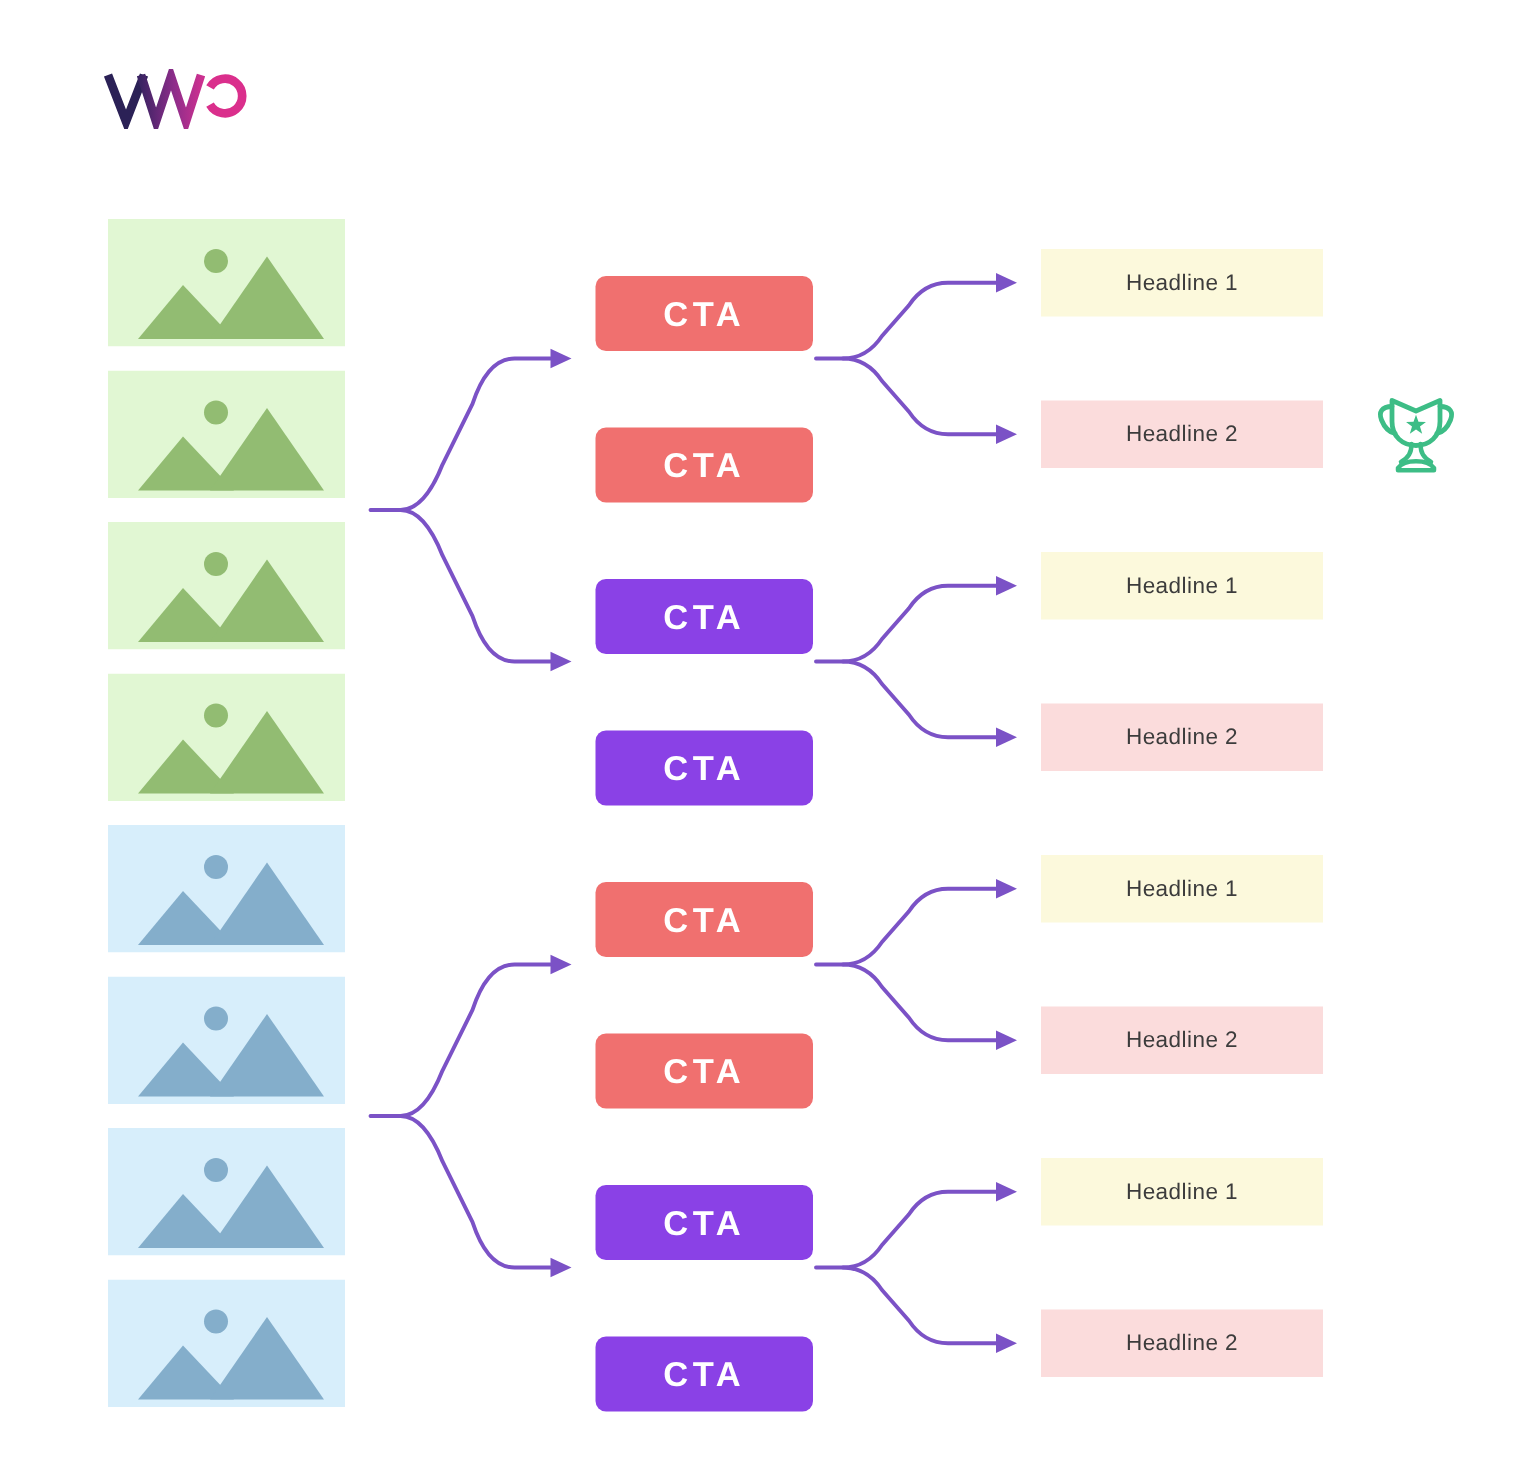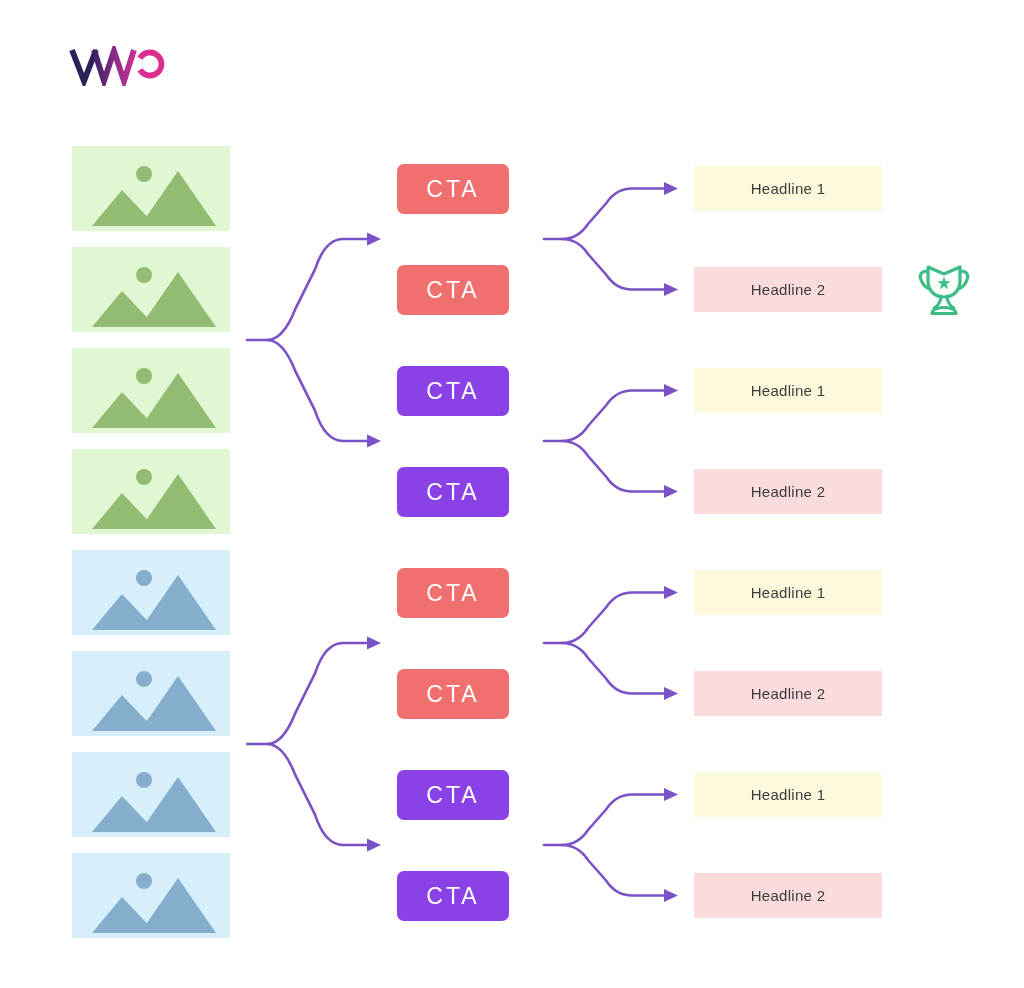--- a/index.html
+++ b/index.html
@@ -20,26 +20,27 @@
   .connectors{left:0;top:0;width:1024px;height:988px;pointer-events:none;}
   .fork-path{fill:none;stroke:#7B52C6;stroke-width:2.6;stroke-linecap:round;stroke-linejoin:round;}
   .arrowhead{fill:#7B52C6;stroke:none;}
 
   
   .img-ph{left:72px;width:158px;height:85px;}
   .img-ph svg{display:block;width:100%;height:100%;}
 
   
   .cta{
-    left:397px;width:112px;height:50px;
+    left:397px;width:145px;height:50px;
     border-radius:7px;
     color:#ffffff;
-    font-size:23px;font-weight:normal;letter-spacing:3px;
+    font-size:23px;font-weight:bold;letter-spacing:3px;
     display:flex;align-items:center;justify-content:center;
     box-sizing:border-box;
+    margin-top:20px;
   }
   .cta.red{background:#F0706F;}
   .cta.purple{background:#8A41E6;}
 
   
   .headline{
     left:694px;width:188px;height:45px;
     color:#3C3C3C;
     font-size:15px;font-weight:500;letter-spacing:0.3px;
     display:flex;align-items:center;justify-content:center;

